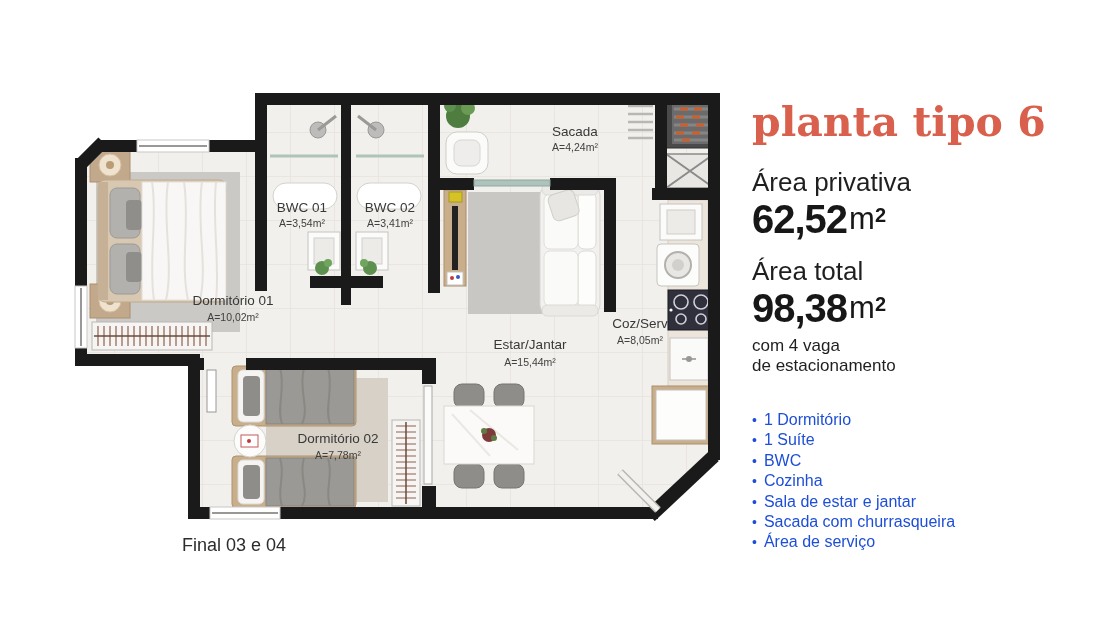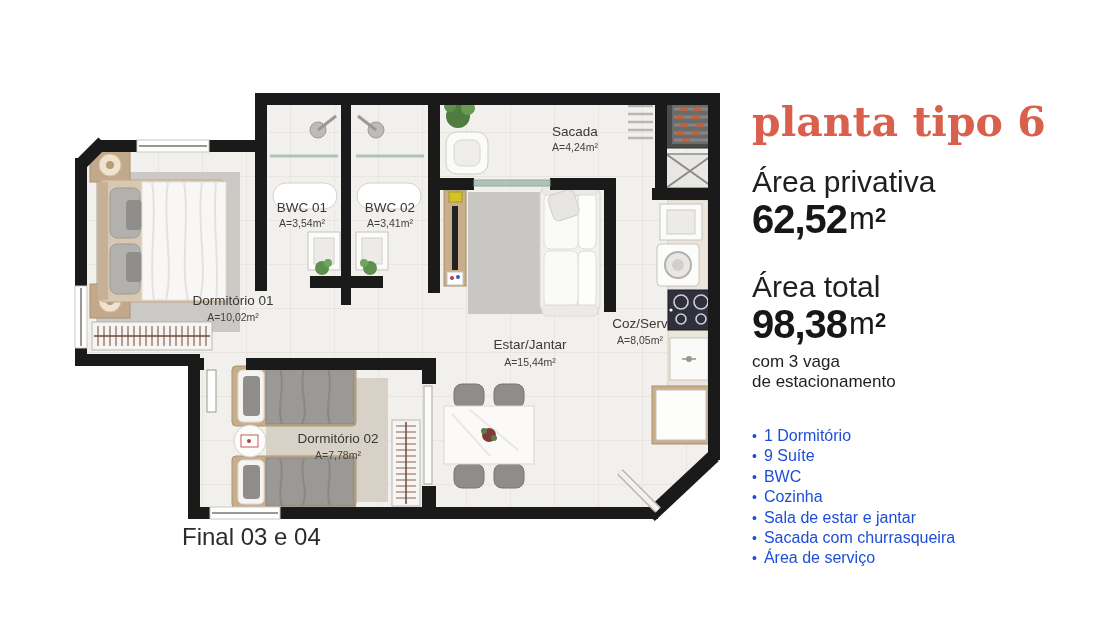--- a/index.html
+++ b/index.html
@@ -5,30 +5,30 @@
   :root{ --accent:#d9604c; --wall:#1a1a1a; --ink:#232323; }
   html,body{margin:0;padding:0;background:#ffffff;}
   .canvas{position:relative;width:1092px;height:629px;background:#ffffff;overflow:hidden;
           font-family:"Liberation Sans",sans-serif;color:var(--ink);}
   svg text{font-family:"Liberation Sans",sans-serif;}
   .rn{font-size:13.5px;fill:#383838;}
   .ra{font-size:10.5px;fill:#404040;}
   .panel{position:absolute;left:752px;top:102px;width:345px;}
   .title{font-family:"DejaVu Serif",serif;font-weight:700;font-size:41px;line-height:1;
          color:var(--accent);margin:0 0 24px 0;}
-  .area-label{font-size:30px;line-height:30px;color:#1f1f1f;}
+  .area-label{font-size:26px;line-height:30px;color:#1f1f1f;}
   .area-value{display:flex;align-items:flex-start;line-height:42px;margin-top:1px;color:#171717;}
   .area-value .num{font-size:40px;font-weight:bold;letter-spacing:-1px;}
   .area-value .unit{font-size:31px;font-weight:normal;margin-left:2px;}
   .area-value .exp{font-size:20px;font-weight:bold;transform:translateY(-4px);}
-  .block2{margin-top:32px;}
+  .block2{margin-top:16px;}
   .notes{font-size:17px;line-height:20px;margin-top:7px;color:#1f1f1f;}
   .features{list-style:none;margin:34px 0 4px 0;padding:0;font-size:16px;line-height:19.4px;color:#1d4ed8;}
   .features li::before{content:"•";margin-right:7px;font-size:14px;}
-  .footer-note{position:absolute;left:182px;top:523px;font-size:24px;color:#2c2c2c;text-align:center;}
+  .footer-note{position:absolute;left:182px;top:535px;font-size:18px;color:#2c2c2c;text-align:center;}
 </style>
 </head>
 <body>
 
 <div class="canvas">
 
   <svg viewBox="0 0 660 440" style="position:absolute;left:70px;top:88px;width:660px;height:440px;">
     <defs>
       <pattern id="tiles" width="44" height="44" patternUnits="userSpaceOnUse">
         <rect width="44" height="44" fill="#f2f0ec"></rect>
@@ -273,28 +273,28 @@
     </div>
 
     <div class="block2">
       <div class="area-label">Área total</div>
       <div class="area-value">
         <span class="num">98,38</span>
         <span class="unit">m</span>
         <span class="exp">2</span>
       </div>
       <div class="notes">
-        <div>com 3 vaga</div>
+        <div>com 4 vaga</div>
         <div>de estacionamento</div>
       </div>
     </div>
 
     <ul class="features">
       <li>1 Dormitório</li>
-      <li>9 Suíte</li>
+      <li>1 Suíte</li>
       <li>BWC</li>
       <li>Cozinha</li>
       <li>Sala de estar e jantar</li>
       <li>Sacada com churrasqueira</li>
       <li>Área de serviço</li>
     </ul>
   </div>
 
   <div class="footer-note">Final 03 e 04</div>
 </div>

